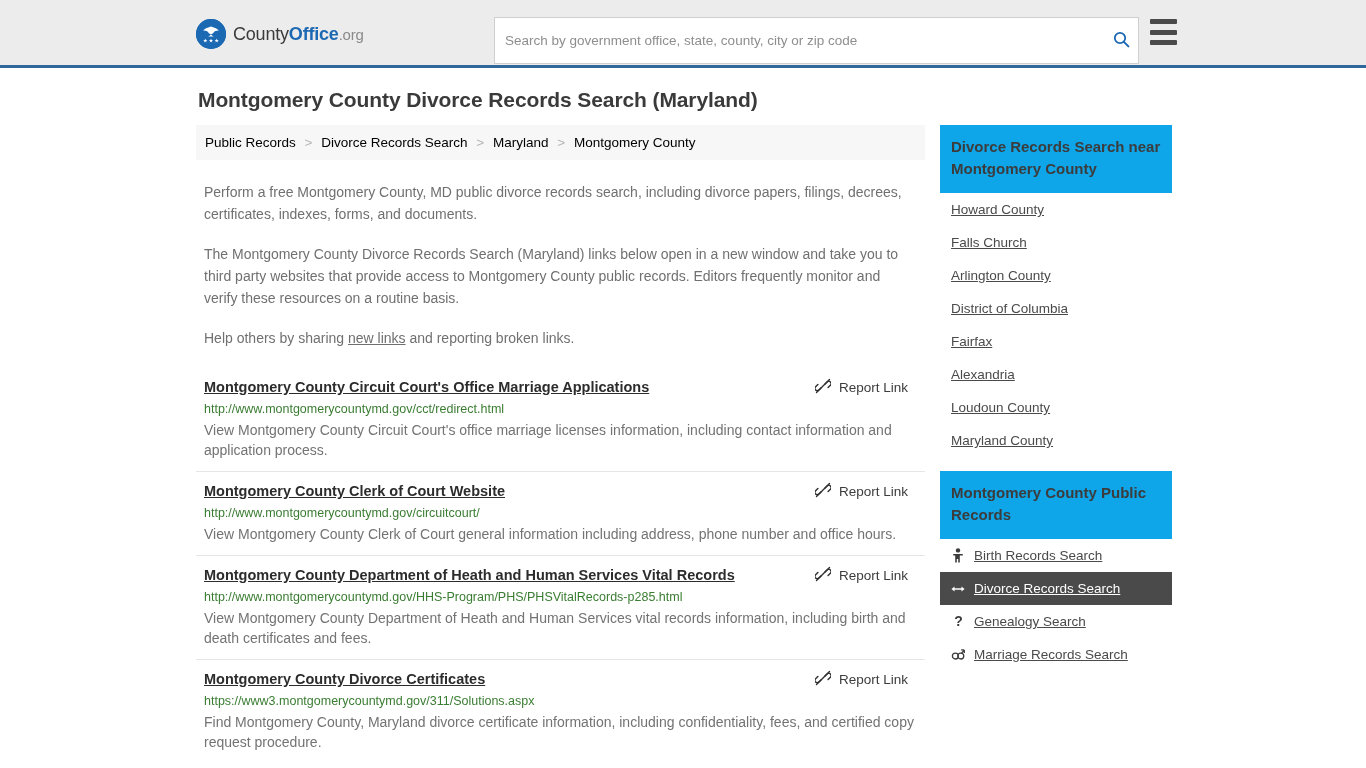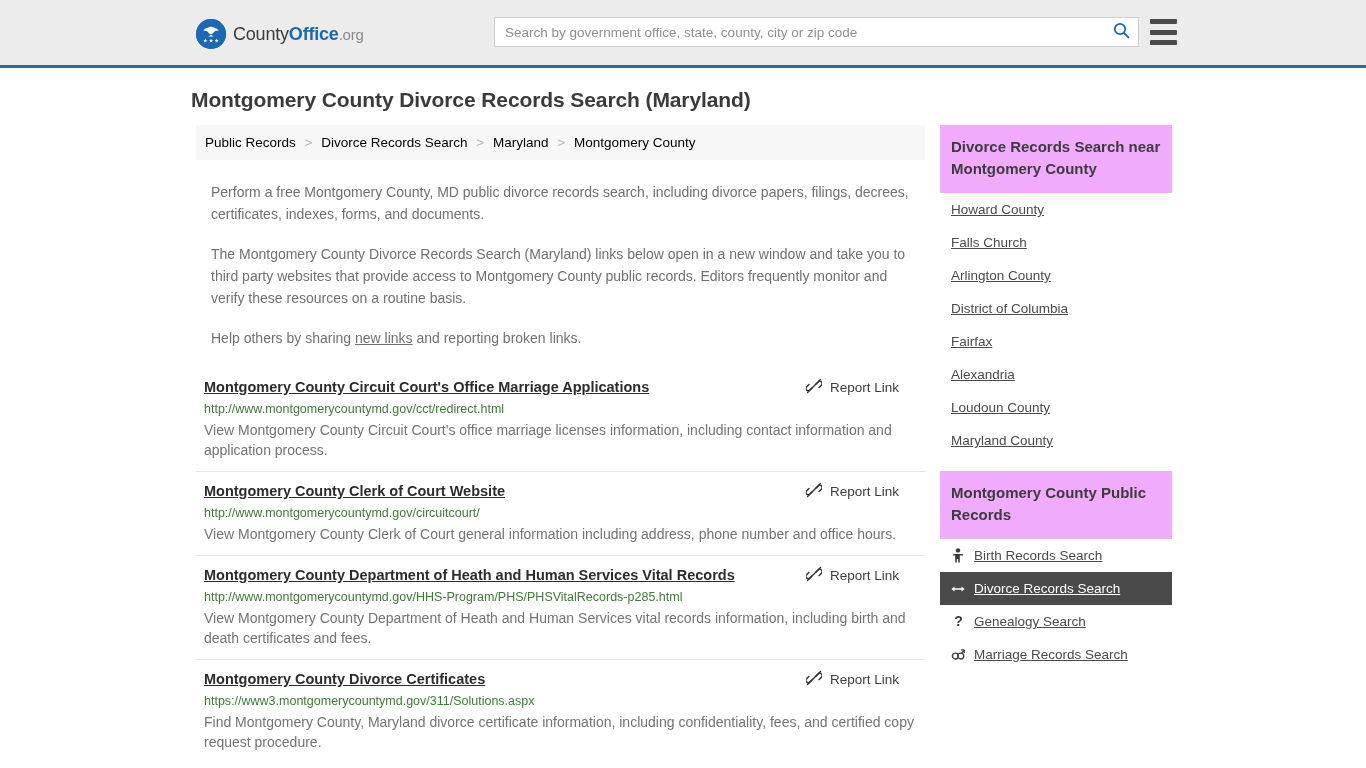--- a/index.html
+++ b/index.html
@@ -46,21 +46,21 @@
   }
   .logo-text .w1 { color: #3b3b3b; }
   .logo-text .w2 { color: #1b68b3; font-weight: bold; }
   .logo-text .w3 { color: #8a8a8a; font-size: 15px; }
 
   .search-wrap {
     position: absolute;
     left: 494px;
     top: 17px;
     width: 645px;
-    height: 30px;
+    height: 47px;
     background: #ffffff;
     border: 1px solid #cfcfcf;
     display: flex;
     align-items: center;
   }
   .search-input {
     flex: 1;
     border: 0;
     outline: none;
     height: 26px;
@@ -100,21 +100,21 @@
 
   
   .page {
     width: 1366px;
     padding: 0;
     position: relative;
   }
   .page-title {
     margin: 0;
     position: absolute;
-    left: 191px;
+    left: 198px;
     top: 20px;
     font-size: 21px;
     font-weight: bold;
     color: #3a3a3a;
     letter-spacing: -0.1px;
   }
   .columns {
     position: absolute;
     top: 57px;
     left: 0;
@@ -139,21 +139,21 @@
     color: #7b7b7b;
     white-space: nowrap;
   }
   .breadcrumb a {
     color: #000000;
     text-decoration: none;
   }
   .breadcrumb .sep { color: #b5b5b5; margin: 0 5px; }
 
   
-  .intro { padding: 0 8px; margin-left: 7px; }
+  .intro { padding: 0 8px; }
   .intro p {
     margin: 18px 0 0 0;
     line-height: 22px;
     font-size: 14px;
     color: #707070;
   }
   .intro p.first { margin-top: 21px; }
   .intro a {
     color: #6f6f6f;
     text-decoration: underline;
@@ -182,41 +182,41 @@
   .report-link {
     display: flex;
     align-items: center;
     gap: 8px;
     flex: none;
     color: #3c3c3c;
     font-size: 13.5px;
     text-decoration: none;
     white-space: nowrap;
     padding-top: 1px;
-    margin-right: 18px;
+    margin-right: 9px;
   }
   .result-url {
     display: block;
     margin-top: 4px;
     font-size: 12.5px;
     color: #3a7d32;
     text-decoration: none;
     line-height: 16px;
   }
   .result-desc {
     margin: 3px 0 0 0;
     line-height: 20px;
     font-size: 14px;
     color: #737373;
   }
 
   
   .side-box { margin-bottom: 14px; }
   .side-header {
-    background: #f0abfc;
+    background: #0ea5e9;
     padding: 11px 11px 13px 11px;
     font-size: 15px;
     font-weight: bold;
     color: #3c3c3c;
     line-height: 22px;
   }
   .side-list { padding: 0; margin: 0; list-style: none; }
   .side-item {
     display: flex;
     align-items: center;

